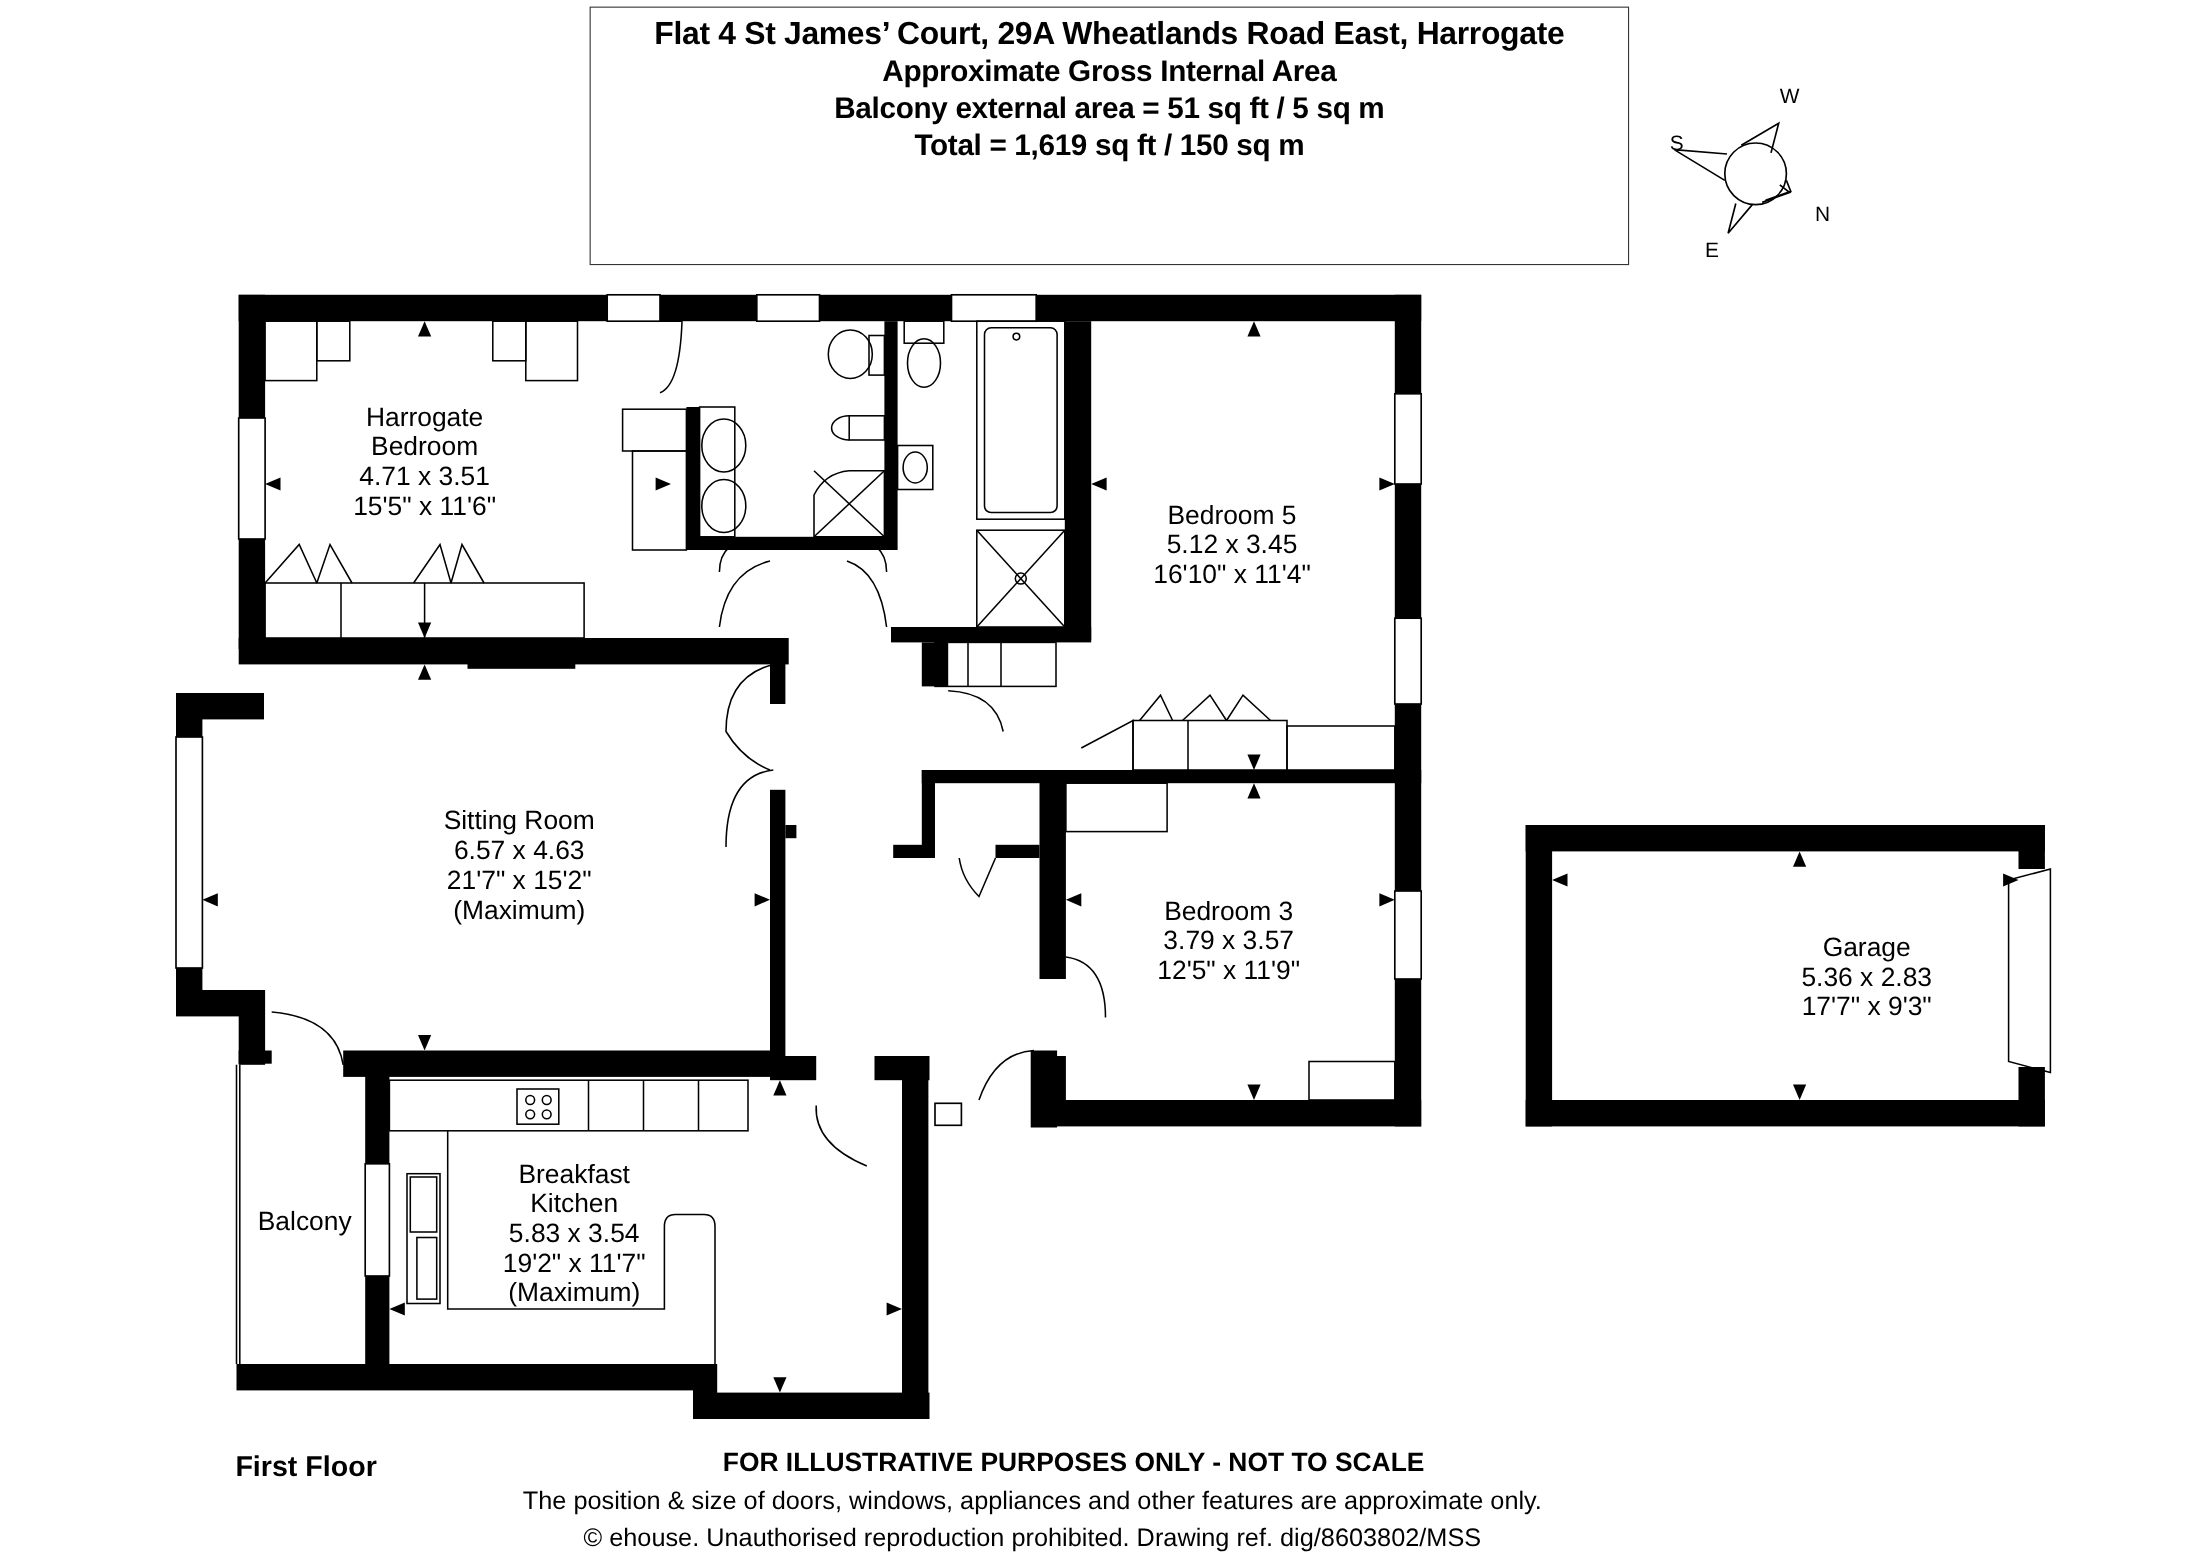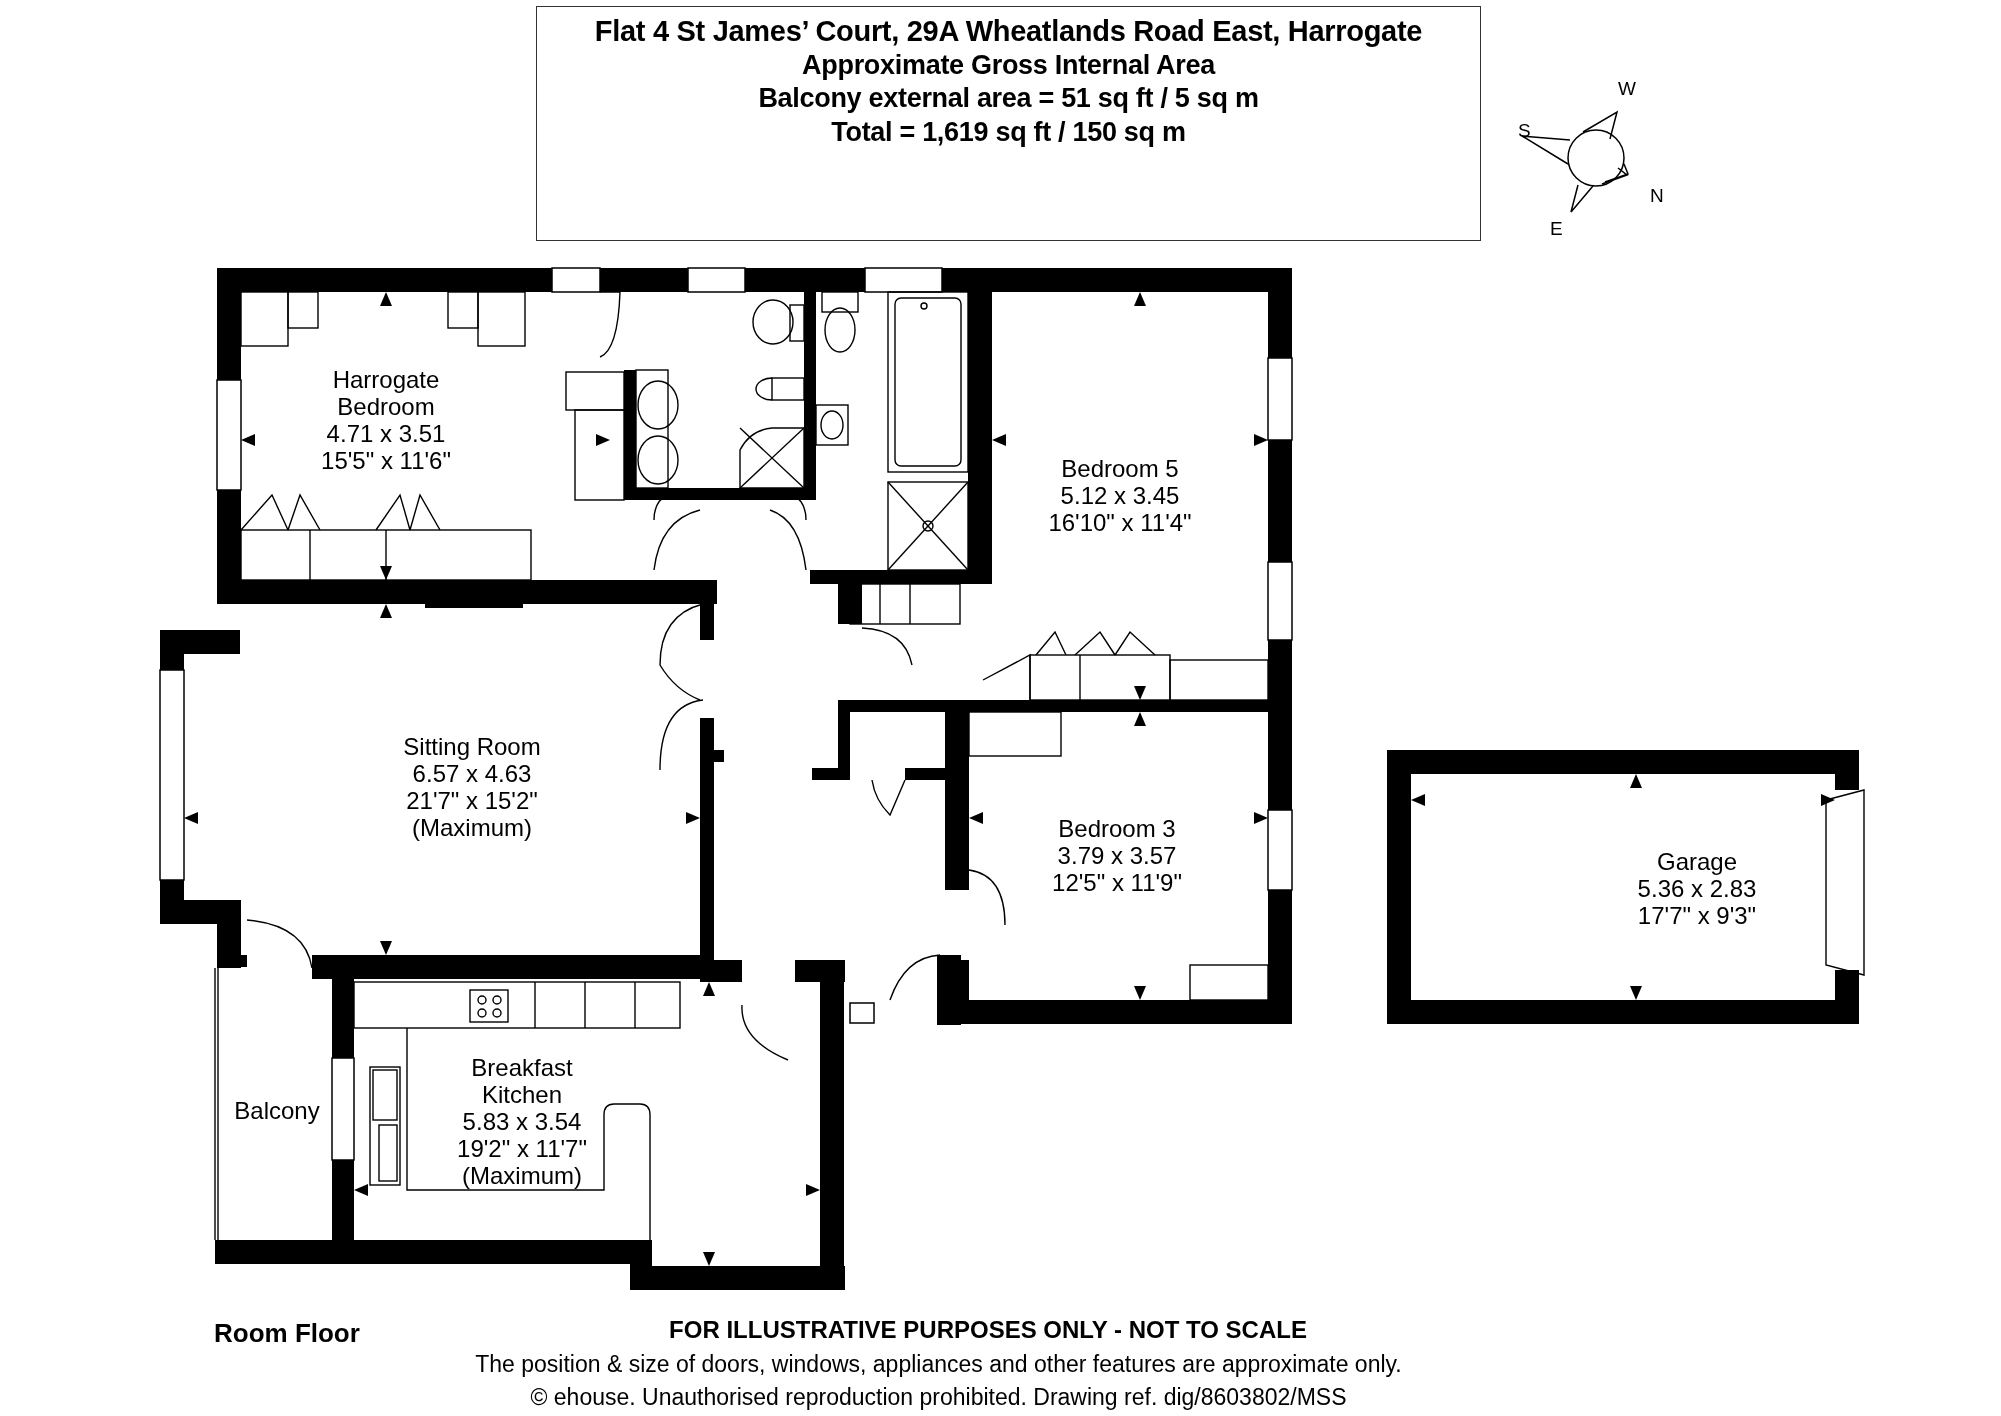--- a/index.html
+++ b/index.html
@@ -266,16 +266,16 @@
 <div class="room-label" style="left:277px;top:1097px;">
   <div>Balcony</div>
 </div>
 
 <div class="room-label" style="left:1697px;top:848px;">
   <div>Garage</div>
   <div>5.36 x 2.83</div>
   <div>17'7" x 9'3"</div>
 </div>
 
-<div class="footer-floor">Room Floor</div>
-<div class="footer-center footer-bold" style="left:1px;width:1950px;padding-left:12px;">FOR ILLUSTRATIVE PURPOSES ONLY - NOT TO SCALE</div>
+<div class="footer-floor">First Floor</div>
+<div class="footer-center footer-bold" style="left:1px;width:1950px;padding-left:0;">FOR ILLUSTRATIVE PURPOSES ONLY - NOT TO SCALE</div>
 <div class="footer-center footer-line" style="top:1351px;left:-62px;">The position &amp; size of doors, windows, appliances and other features are approximate only.</div>
 <div class="footer-center footer-line" style="top:1384px;left:-62px;">© ehouse. Unauthorised reproduction prohibited. Drawing ref. dig/8603802/MSS</div>
 
 </body></html>

